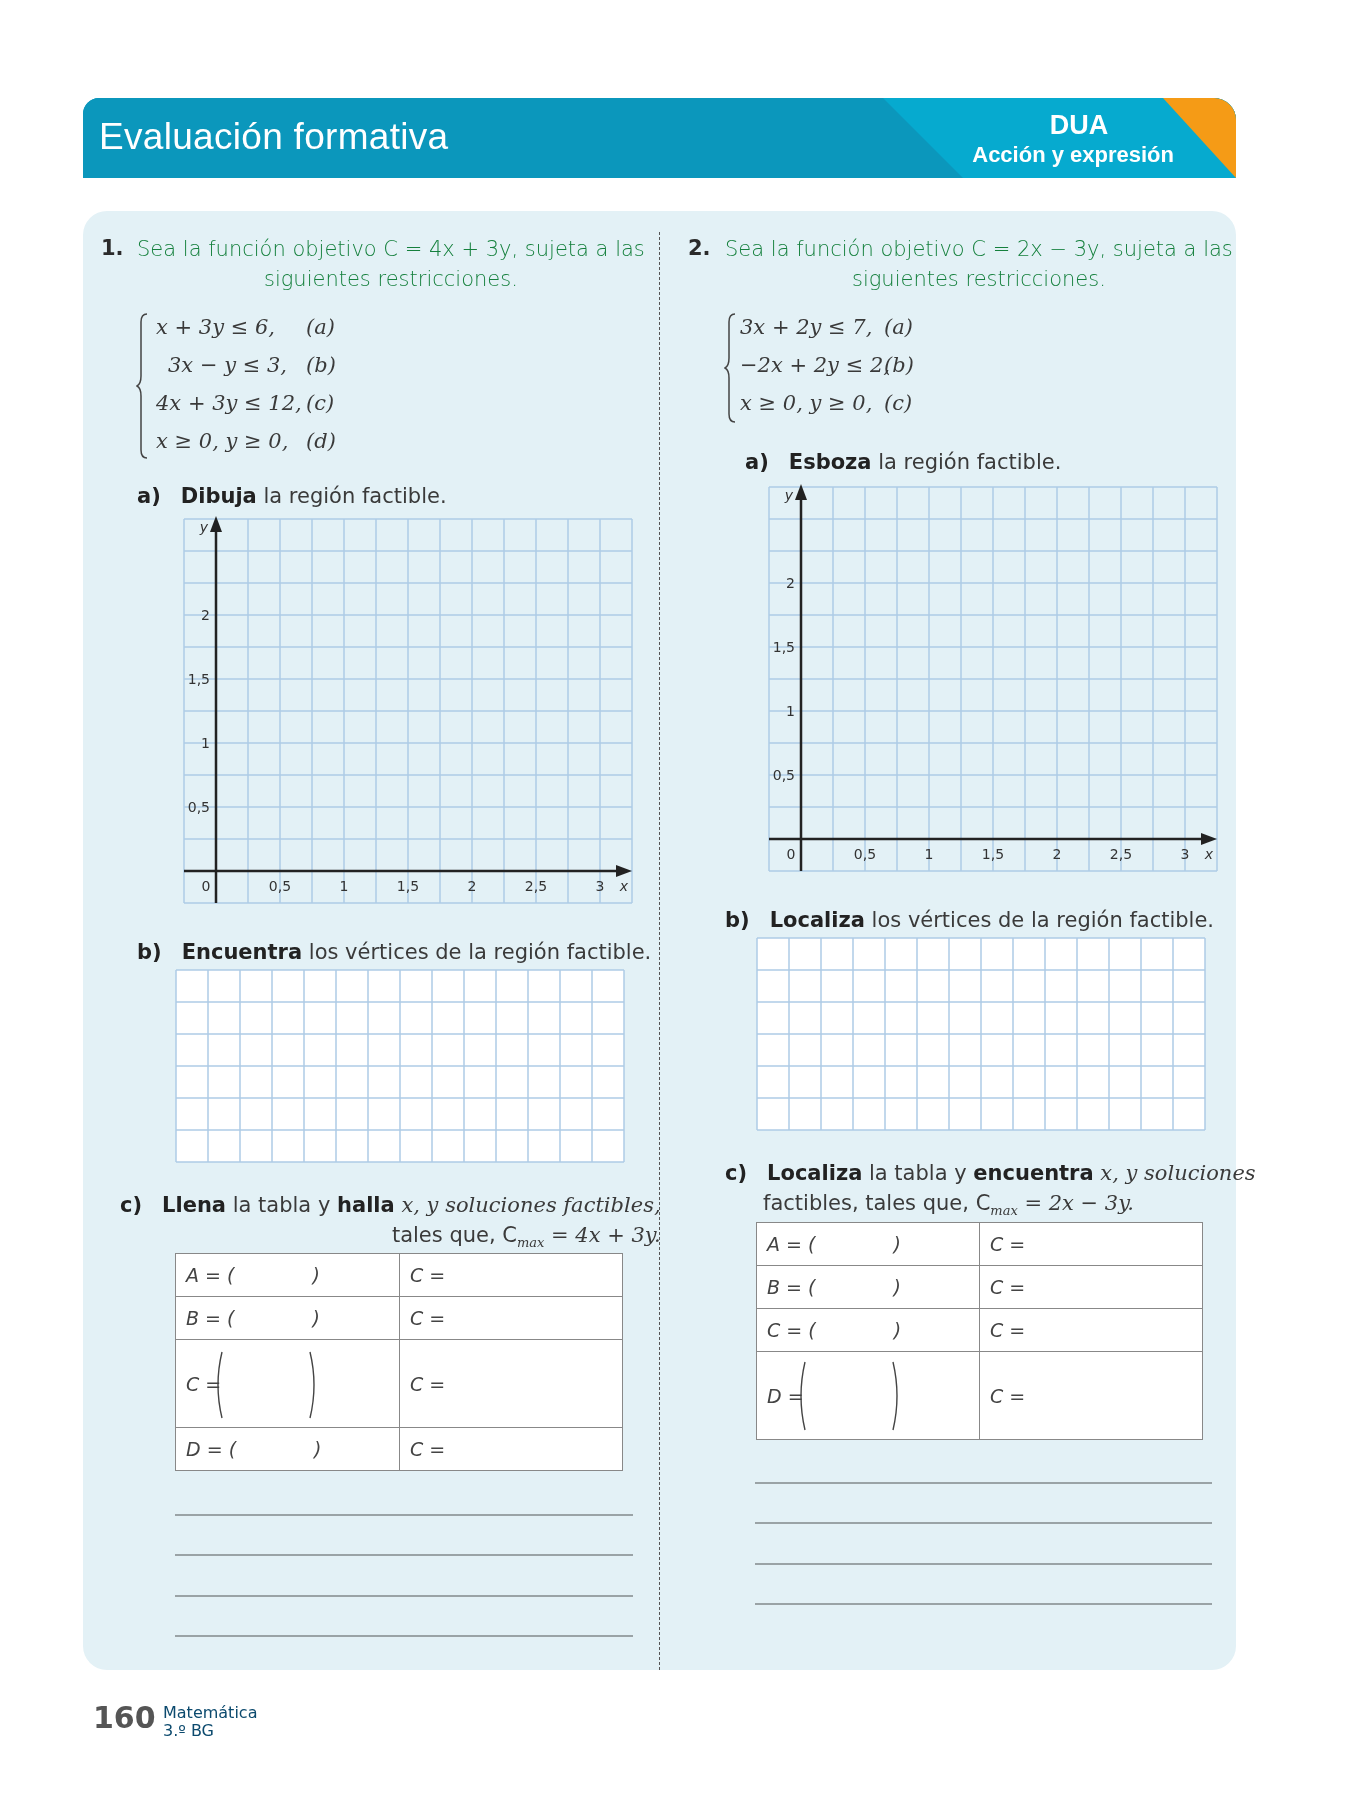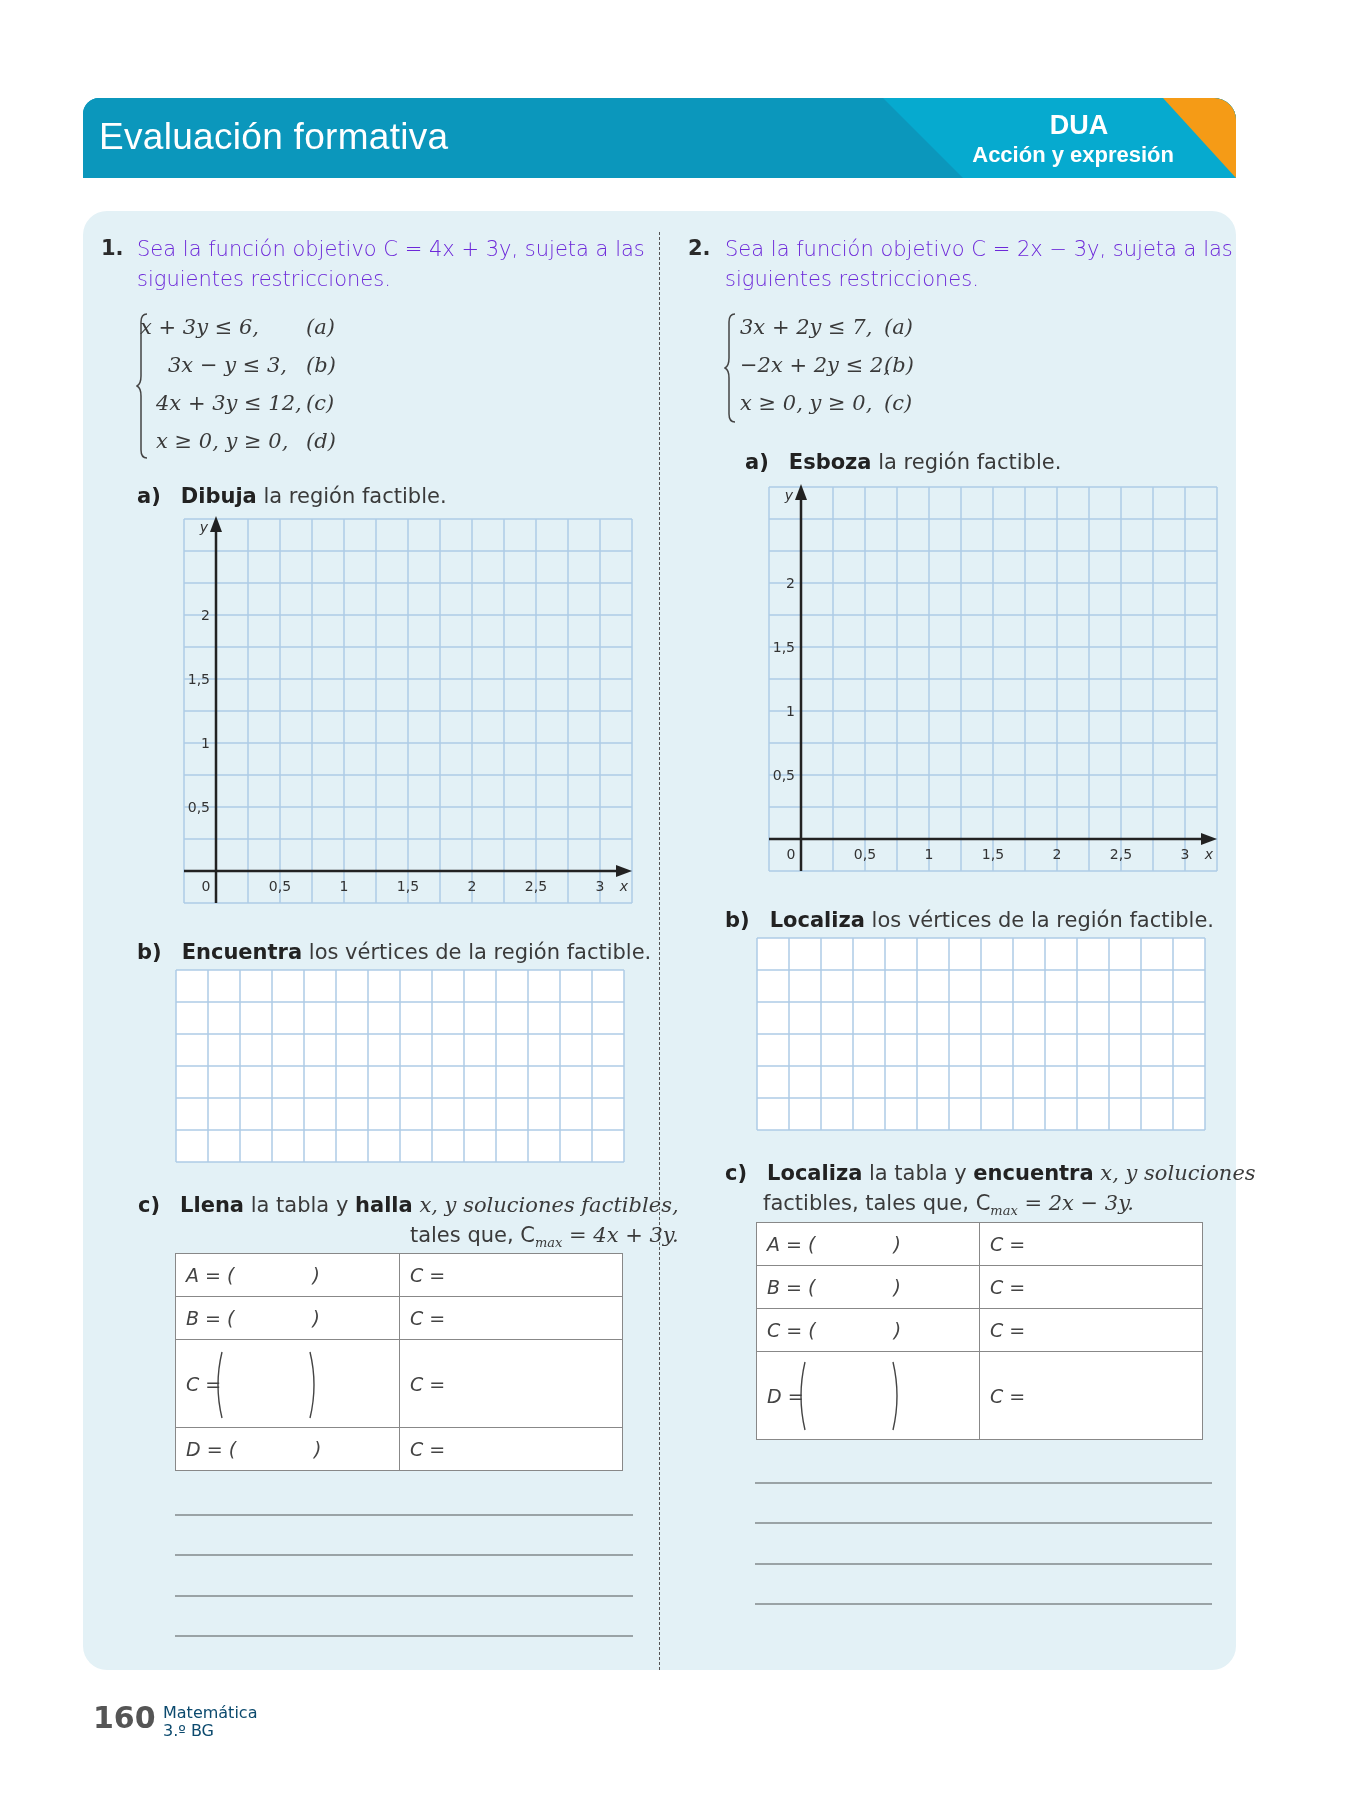--- a/index.html
+++ b/index.html
@@ -5,21 +5,21 @@
   html, body { margin: 0; padding: 0; }
   body { width: 1350px; height: 1800px; position: relative; background: #ffffff; font-family: "DejaVu Sans", sans-serif; color: #2b2b2b; overflow: hidden; }
   .abs { position: absolute; }
   .header { left: 83px; top: 98px; width: 1153px; height: 80px; border-radius: 16px 22px 0 0; overflow: hidden; background: #0b97bc; }
   .header svg { position: absolute; left: 0; top: 0; }
   .header-title { left: 16px; top: 18px; font-family: "Liberation Sans", sans-serif; font-size: 37px; color: #ffffff; letter-spacing: 0.3px; }
   .dua-title { right: 107px; top: 12px; font-family: "Liberation Sans", sans-serif; font-weight: bold; font-size: 27px; color: #ffffff; text-align: center; width: 220px; margin-right: -60px; }
   .dua-sub { right: 62px; top: 44px; font-family: "Liberation Sans", sans-serif; font-weight: bold; font-size: 22px; color: #ffffff; text-align: right; }
   .panel { left: 83px; top: 211px; width: 1153px; height: 1459px; background: #e3f1f6; border-radius: 24px; }
   .divider { left: 659px; top: 232px; height: 1438px; border-left: 1.5px dashed #555; }
-  .qtext { font-family: "DejaVu Sans", sans-serif; font-size: 21px; line-height: 30px; color: #6d28d9; font-weight: 300; }
+  .qtext { font-family: "DejaVu Sans", sans-serif; font-size: 21px; line-height: 30px; color: #15803d; font-weight: 300; text-align: center; }
   .qnum { font-weight: bold; color: #2b2b2b; font-family: "DejaVu Sans", sans-serif; font-size: 21px; }
   .math { font-family: "DejaVu Serif", serif; font-style: italic; }
   .sys { font-family: "DejaVu Sans", sans-serif; font-size: 21px; color: #3a3a3a; line-height: 38px; }
   .sys .row { position: relative; height: 38px; white-space: nowrap; }
   .sys .tag { position: absolute; }
   .sub-label { font-family: "DejaVu Sans", sans-serif; font-size: 21px; color: #3a3a3a; }
   .sub-label b { color: #222; }
   table.vt { position: absolute; border-collapse: collapse; background: #ffffff; font-family: "DejaVu Sans", sans-serif; font-size: 19px; color: #444; }
   table.vt td { border: 1.5px solid #888; padding: 0 0 0 10px; font-style: italic; }
   .ansline { position: absolute; height: 2px; background: #9aa3a6; }
@@ -47,21 +47,21 @@
 <div class="abs qnum" style="left:101px; top:236px;">1.</div>
 <div class="abs qtext" style="left:137px; top:234px;">
   <div>Sea la función objetivo C = 4x + 3y, sujeta a las</div>
   <div>siguientes restricciones.</div>
 </div>
 
 <div class="abs sys" style="left:140px; top:308px; width:260px;">
   <svg class="abs" style="left:-4px; top:4px;" width="14" height="148">
     <path d="M11 2 Q5 2 5 10 L5 64 Q5 72 1 74 Q5 76 5 84 L5 138 Q5 146 11 146" stroke="#444" stroke-width="1.5" fill="none"></path>
   </svg>
-  <div class="row" style=""><span class="math">x + 3y ≤ 6,</span><span class="tag math" style="left:166px;">(a)</span></div>
+  <div class="row" style="padding-left:16px;"><span class="math">x + 3y ≤ 6,</span><span class="tag math" style="left:166px;">(a)</span></div>
   <div class="row" style="padding-left:28px;"><span class="math">3x − y ≤ 3,</span><span class="tag math" style="left:166px;">(b)</span></div>
   <div class="row" style="padding-left:16px;"><span class="math">4x + 3y ≤ 12,</span><span class="tag math" style="left:166px;">(c)</span></div>
   <div class="row" style="padding-left:16px;"><span class="math">x ≥ 0, y ≥ 0,</span><span class="tag math" style="left:166px;">(d)</span></div>
 </div>
 
 <div class="abs sub-label" style="left:137px; top:484px;">
   <b>a)</b>&nbsp;&nbsp;
   <b>Dibuja</b>
   <span>la región factible.</span>
 </div>
@@ -138,21 +138,21 @@
     <line x1="449" y1="1" x2="449" y2="193" stroke="#aecbe6" stroke-width="1.5"></line>
     <line x1="1" y1="1" x2="449" y2="1" stroke="#aecbe6" stroke-width="1.5"></line>
     <line x1="1" y1="33" x2="449" y2="33" stroke="#aecbe6" stroke-width="1.5"></line>
     <line x1="1" y1="65" x2="449" y2="65" stroke="#aecbe6" stroke-width="1.5"></line>
     <line x1="1" y1="97" x2="449" y2="97" stroke="#aecbe6" stroke-width="1.5"></line>
     <line x1="1" y1="129" x2="449" y2="129" stroke="#aecbe6" stroke-width="1.5"></line>
     <line x1="1" y1="161" x2="449" y2="161" stroke="#aecbe6" stroke-width="1.5"></line>
     <line x1="1" y1="193" x2="449" y2="193" stroke="#aecbe6" stroke-width="1.5"></line>
   </svg>
 
-<div class="abs sub-label" style="left:138px; top:1190px; line-height:30px;">
+<div class="abs sub-label" style="left:120px; top:1190px; line-height:30px;">
   <div>
     <b>c)</b>&nbsp;&nbsp;
     <b>Llena</b>
     <span>la tabla y</span>
     <b>halla</b>
     <span class="math">x, y soluciones factibles,</span>
   </div>
   <div style="padding-left:38px;text-align:right;">
     <span>tales que, C</span><sub class="math" style="font-size:13px;">max</sub><span class="math"> = 4x + 3y.</span>
   </div>

